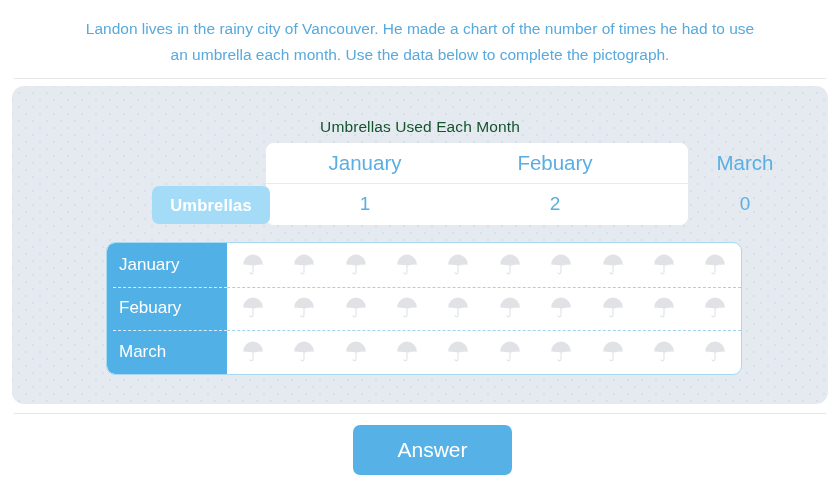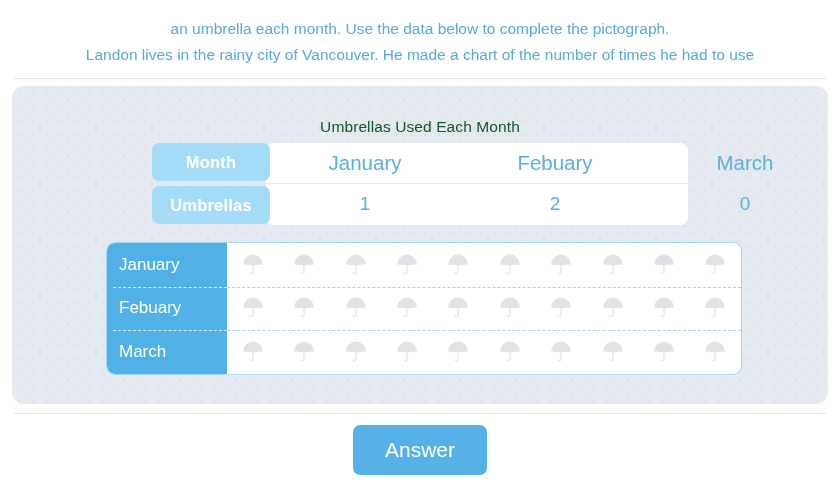--- a/index.html
+++ b/index.html
@@ -202,52 +202,51 @@
     justify-content: center;
     opacity: .30;
   }
   .slot svg { display: block; }
 
   
   .answer-btn {
     position: absolute;
     left: 353px;
     top: 425px;
-    width: 134px;
+    width: 159px;
     height: 50px;
     border: none;
     border-radius: 7px;
     background: #56b2e6;
     color: #ffffff;
     font-family: "Liberation Sans", sans-serif;
     font-size: 21px;
     cursor: pointer;
     padding: 0;
   }
 </style>
 </head>
 <body>
 
 <div class="prompt">
+  <span class="prompt-line">Landon lives in the rainy city of Vancouver. He made a chart of the number of times he had to use</span>
   <span class="prompt-line">an umbrella each month. Use the data below to complete the pictograph.</span>
-  <span class="prompt-line">Landon lives in the rainy city of Vancouver. He made a chart of the number of times he had to use</span>
 </div>
 
 <div class="divider-top"></div>
 
 <div class="panel"></div>
 
 <div class="table-title">Umbrellas Used Each Month</div>
 
 <div class="table">
   <div class="table-white">
     <div class="mid-rule"></div>
   </div>
 
-  <div class="hdr-cell r1">Month</div>
   <div class="hdr-cell r2">Umbrellas</div>
 
   <div class="cells-row r1">
     <div class="cell month">January</div>
     <div class="cell month">Febuary</div>
     <div class="cell month">March</div>
   </div>
 
   <div class="cells-row r2">
     <div class="cell val">1</div>

